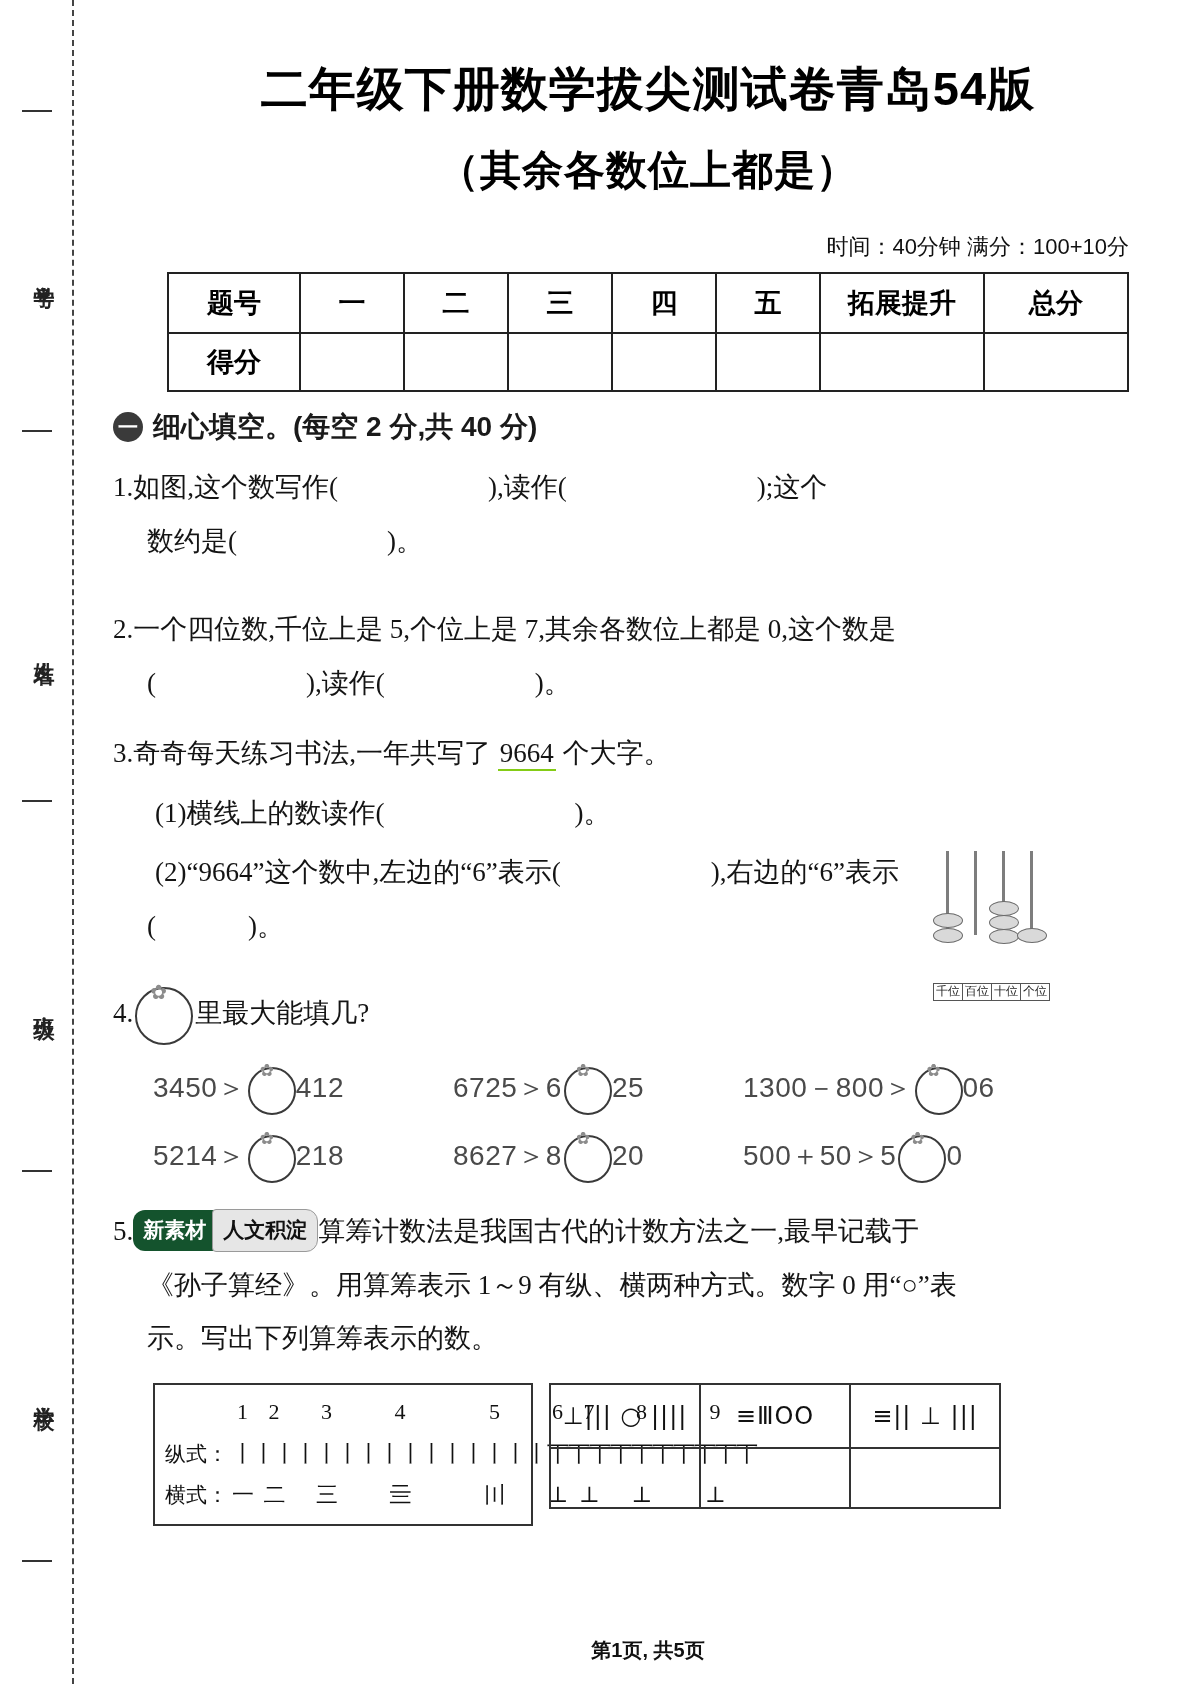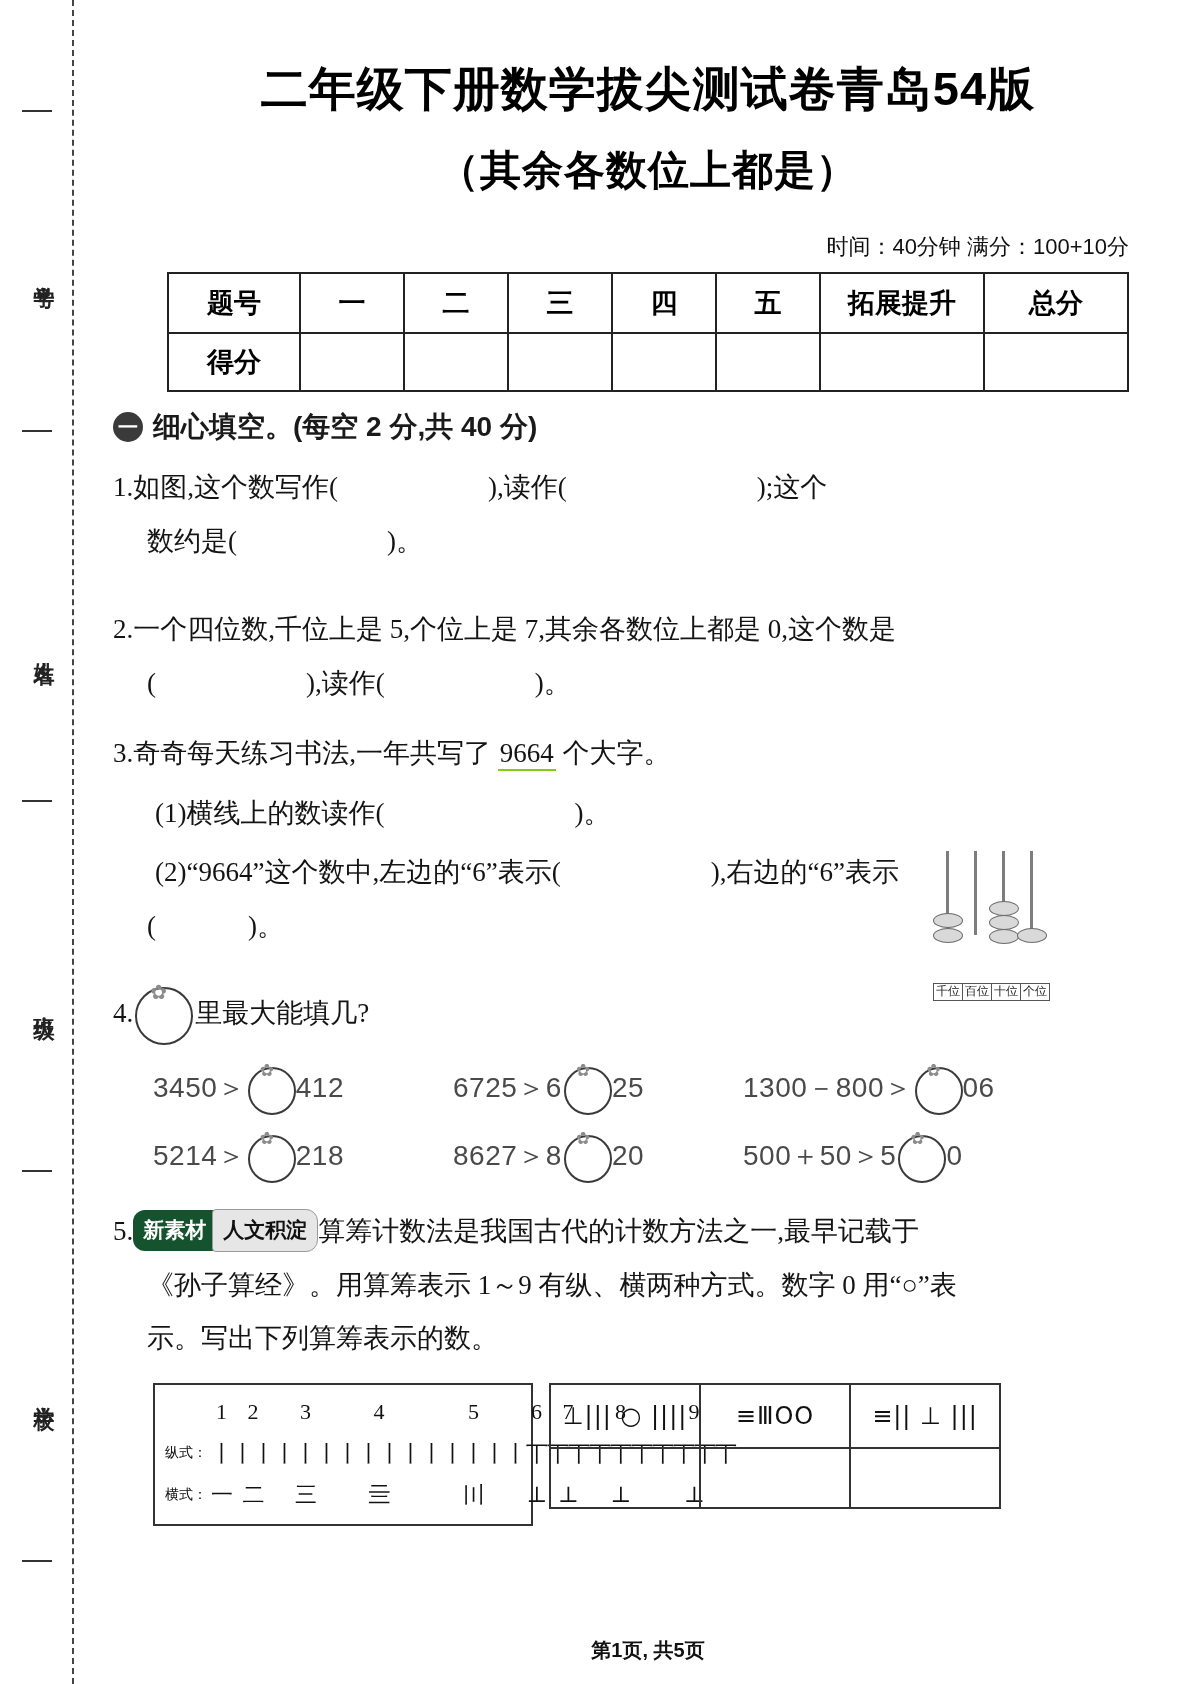--- a/index.html
+++ b/index.html
@@ -257,21 +257,21 @@
   .rod-key td {
     text-align: center;
     font-family: "Liberation Serif", "DejaVu Serif", serif;
     font-size: 22px;
     padding: 3px 0;
     color: #111;
     white-space: nowrap;
   }
   .rod-key td.lbl {
     text-align: right;
-    font-size: 14px;
+    font-size: 21px;
     width: 74px;
     padding-right: 4px;
   }
   .rod-glyph {
     font-family: "DejaVu Sans", sans-serif;
     font-size: 20px;
     letter-spacing: -1px;
   }
 
   .rod-ans {

